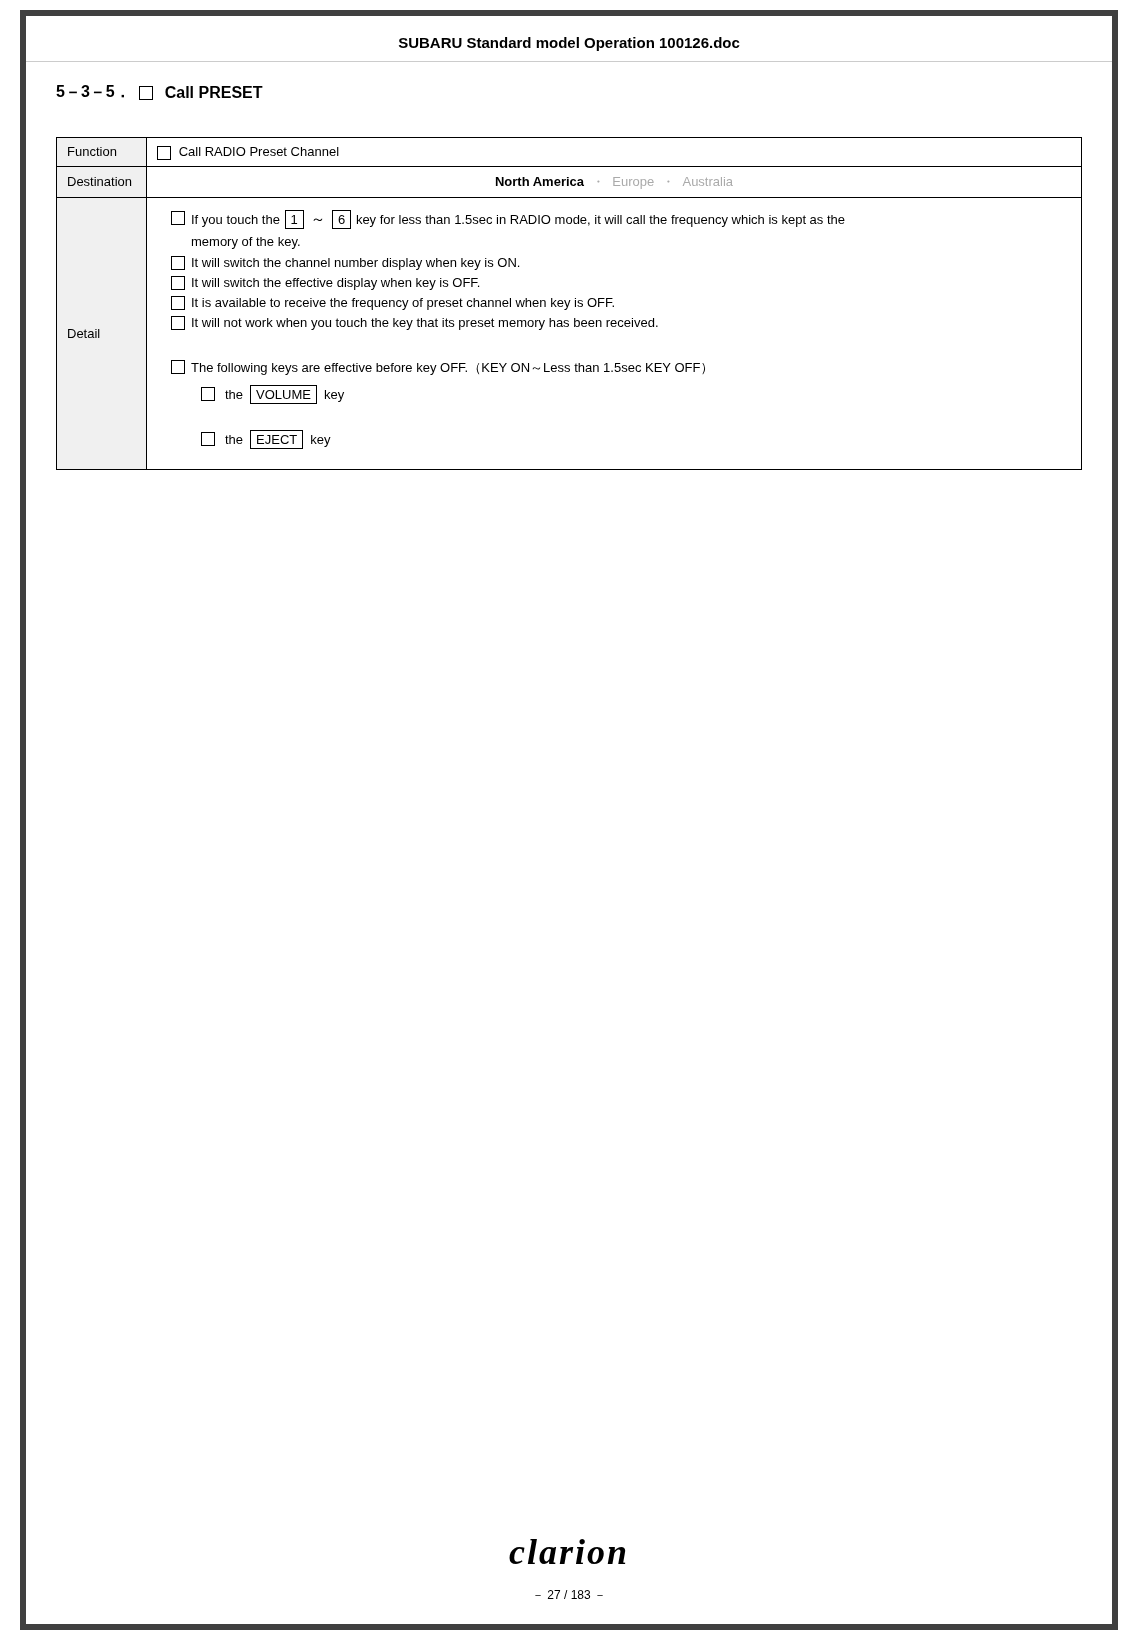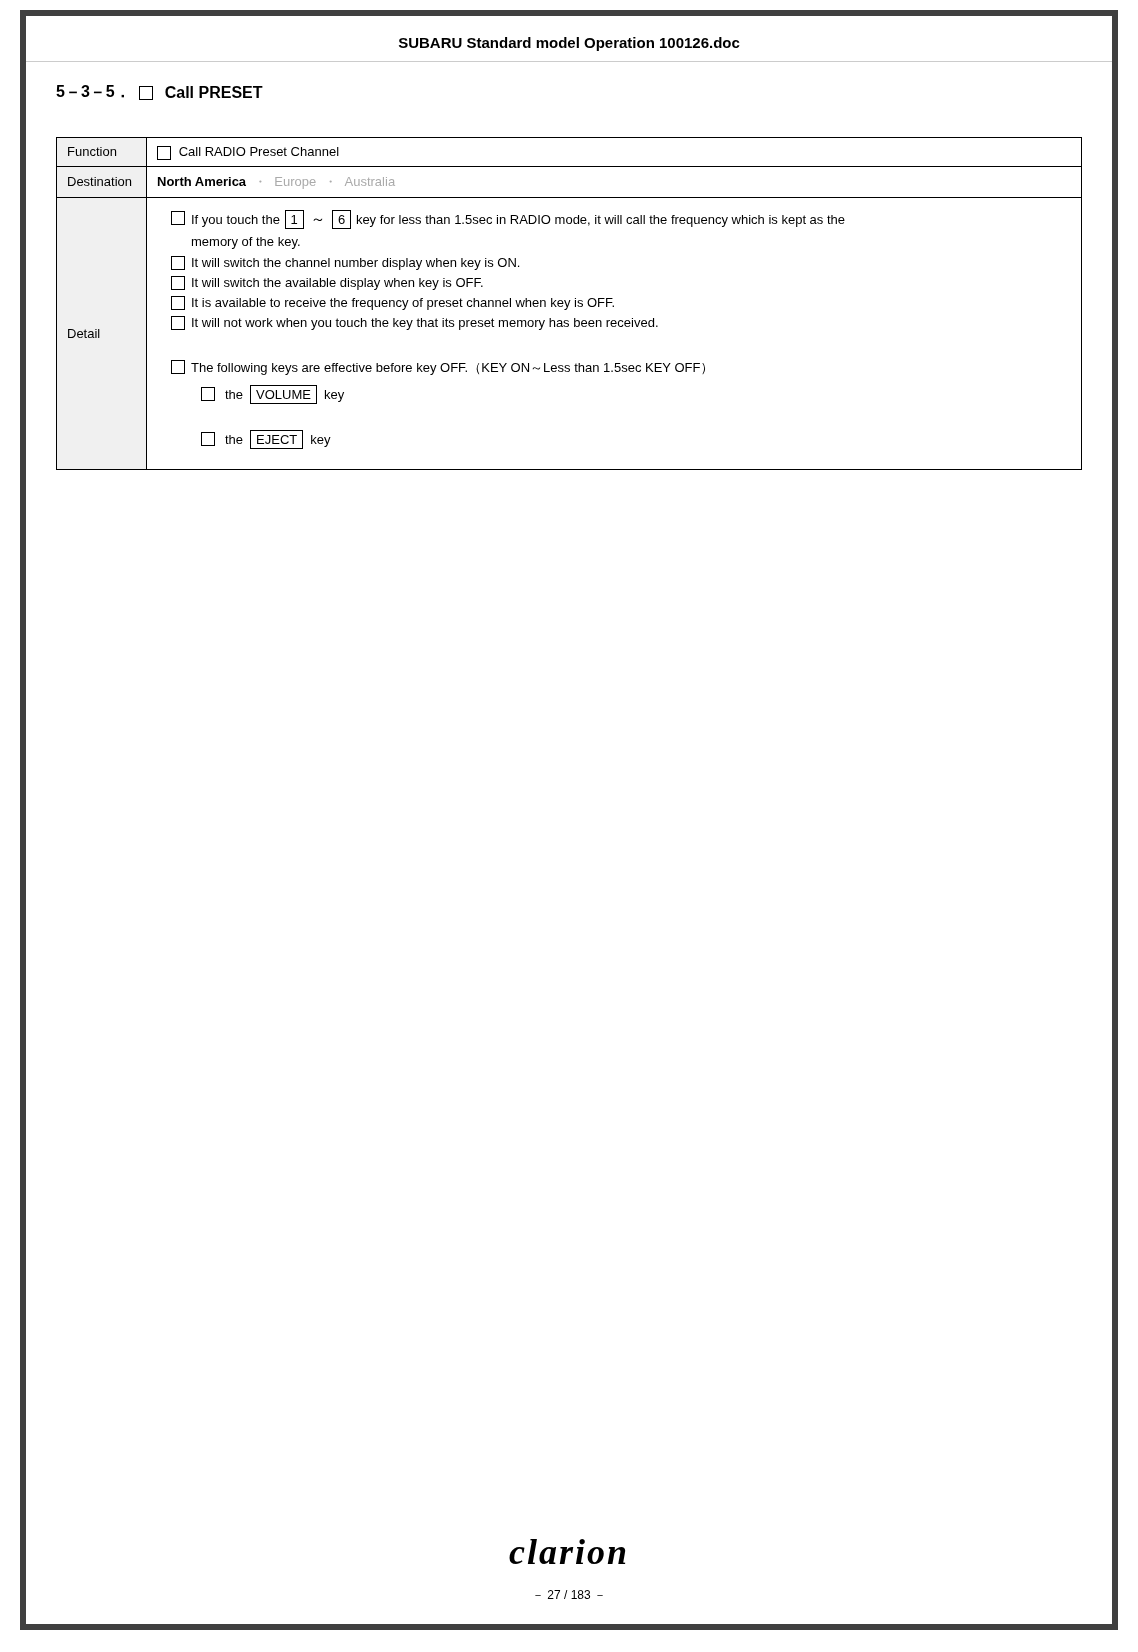--- a/index.html
+++ b/index.html
@@ -73,20 +73,21 @@
       display: inline-block;
       border: 1.5px solid #000;
       padding: 1px 5px;
       font-size: 13px;
       margin: 0 1px;
       background: #fff;
     }
     
     .dest-row .content-cell {
       padding: 6px 10px;
+      text-align: center;
     }
     .dest-north {
       font-weight: bold;
       font-size: 13px;
     }
     .dest-other {
       color: #aaa;
       font-size: 13px;
       margin-left: 4px;
     }
@@ -204,21 +205,21 @@
           </div>
           <div class="indent-text">memory of the key.</div>
 
           <div class="detail-line">
             <span class="checkbox-sq"></span>
             <span>It will switch the channel number display when key is ON.</span>
           </div>
 
           <div class="detail-line">
             <span class="checkbox-sq"></span>
-            <span>It will switch the available display when key is OFF.</span>
+            <span>It will switch the effective display when key is OFF.</span>
           </div>
 
           <div class="detail-line">
             <span class="checkbox-sq"></span>
             <span>It is available to receive the frequency of preset channel when key is OFF.</span>
           </div>
 
           <div class="detail-line">
             <span class="checkbox-sq"></span>
             <span>It will not work when you touch the key that its preset memory has been received.</span>

